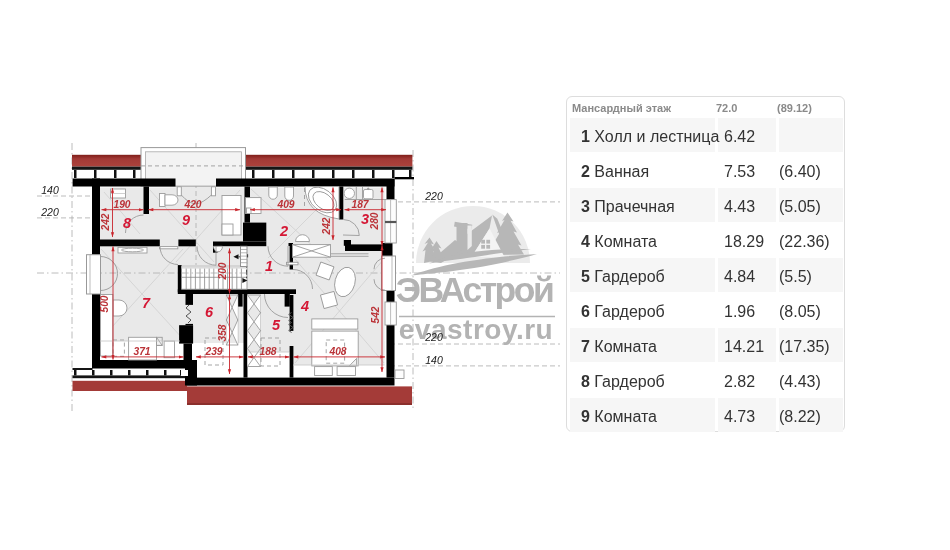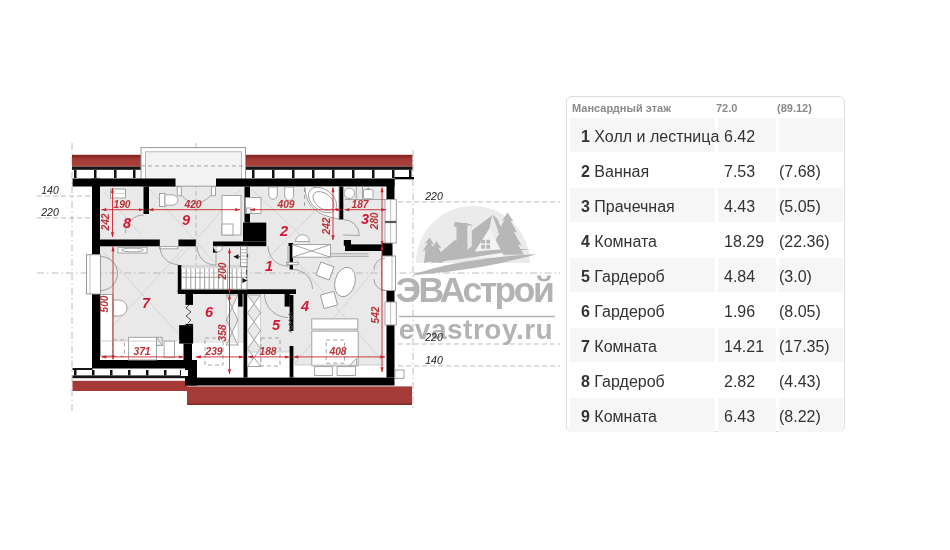--- a/index.html
+++ b/index.html
@@ -419,42 +419,42 @@
   <div class="row" style="top:21px;">
     <div class="cell c1"></div>
       <div class="cell c2"></div>
       <div class="cell c3"></div>
     <span class="lab"><b>1</b> Холл и лестница</span>
       <span class="val">6.42</span>
   </div>
   <div class="row" style="top:56px;">
     <span class="lab"><b>2</b> Ванная</span>
       <span class="val">7.53</span>
-      <span class="par">(7.68)</span>
+      <span class="par">(6.40)</span>
   </div>
   <div class="row" style="top:91px;">
     <div class="cell c1"></div>
       <div class="cell c2"></div>
       <div class="cell c3"></div>
     <span class="lab"><b>3</b> Прачечная</span>
       <span class="val">4.43</span>
       <span class="par">(5.05)</span>
   </div>
   <div class="row" style="top:126px;">
     <span class="lab"><b>4</b> Комната</span>
       <span class="val">18.29</span>
       <span class="par">(22.36)</span>
   </div>
   <div class="row" style="top:161px;">
     <div class="cell c1"></div>
       <div class="cell c2"></div>
       <div class="cell c3"></div>
     <span class="lab"><b>5</b> Гардероб</span>
       <span class="val">4.84</span>
-      <span class="par">(3.0)</span>
+      <span class="par">(5.5)</span>
   </div>
   <div class="row" style="top:196px;">
     <span class="lab"><b>6</b> Гардероб</span>
       <span class="val">1.96</span>
       <span class="par">(8.05)</span>
   </div>
   <div class="row" style="top:231px;">
     <div class="cell c1"></div>
       <div class="cell c2"></div>
       <div class="cell c3"></div>
@@ -465,16 +465,16 @@
   <div class="row" style="top:266px;">
     <span class="lab"><b>8</b> Гардероб</span>
       <span class="val">2.82</span>
       <span class="par">(4.43)</span>
   </div>
   <div class="row" style="top:301px;">
     <div class="cell c1"></div>
       <div class="cell c2"></div>
       <div class="cell c3"></div>
     <span class="lab"><b>9</b> Комната</span>
-      <span class="val">6.43</span>
+      <span class="val">4.73</span>
       <span class="par">(8.22)</span>
   </div>
 </div>
 
 </body></html>

